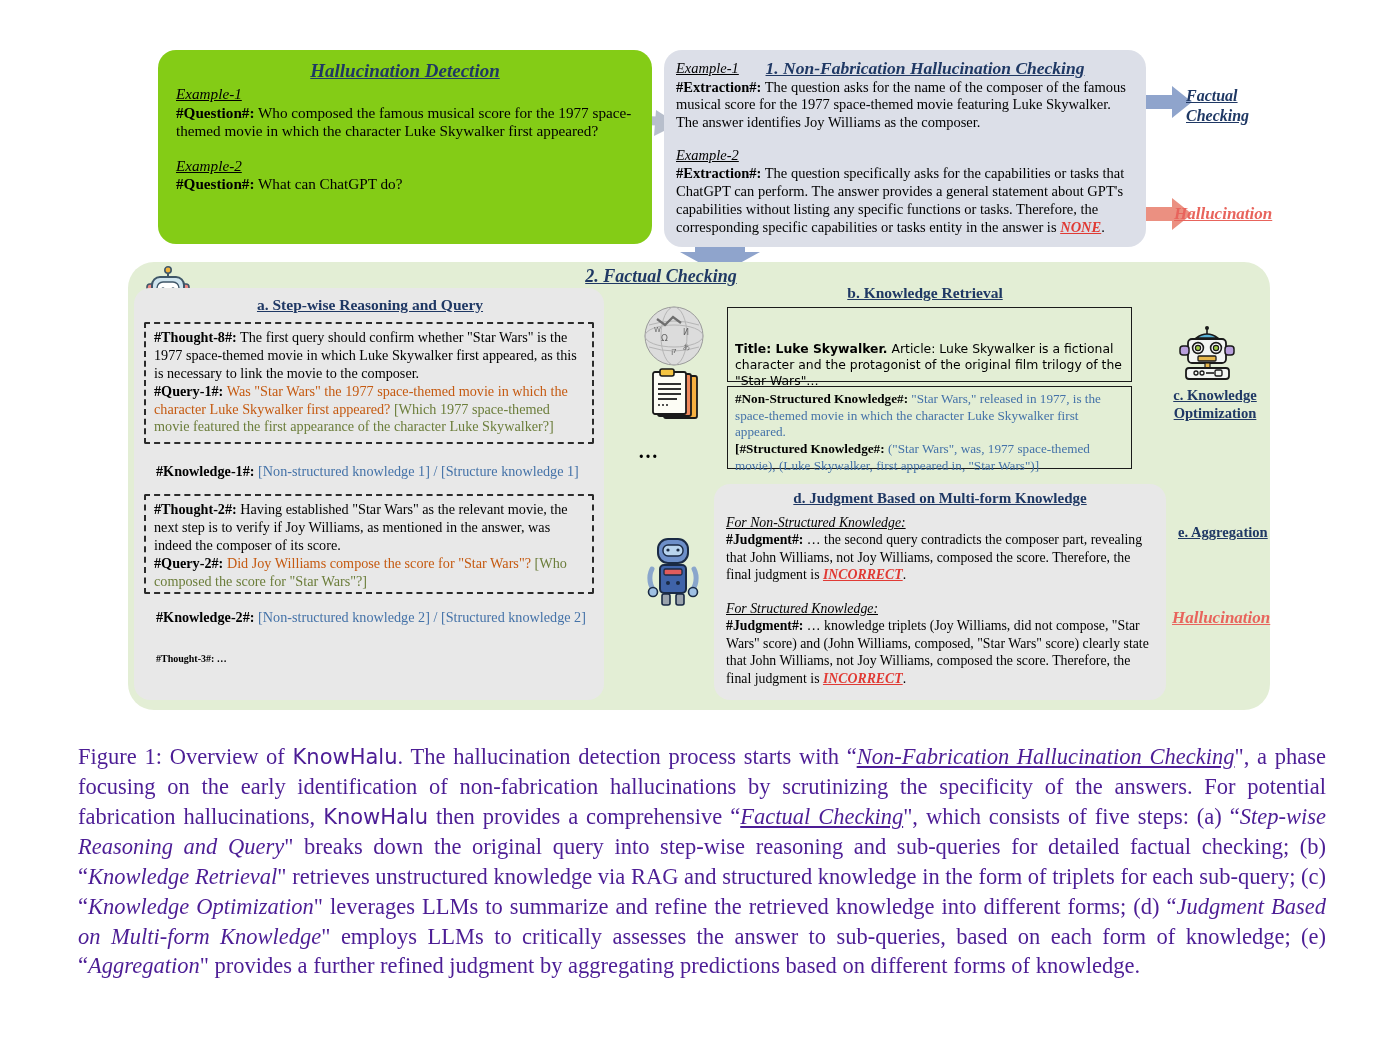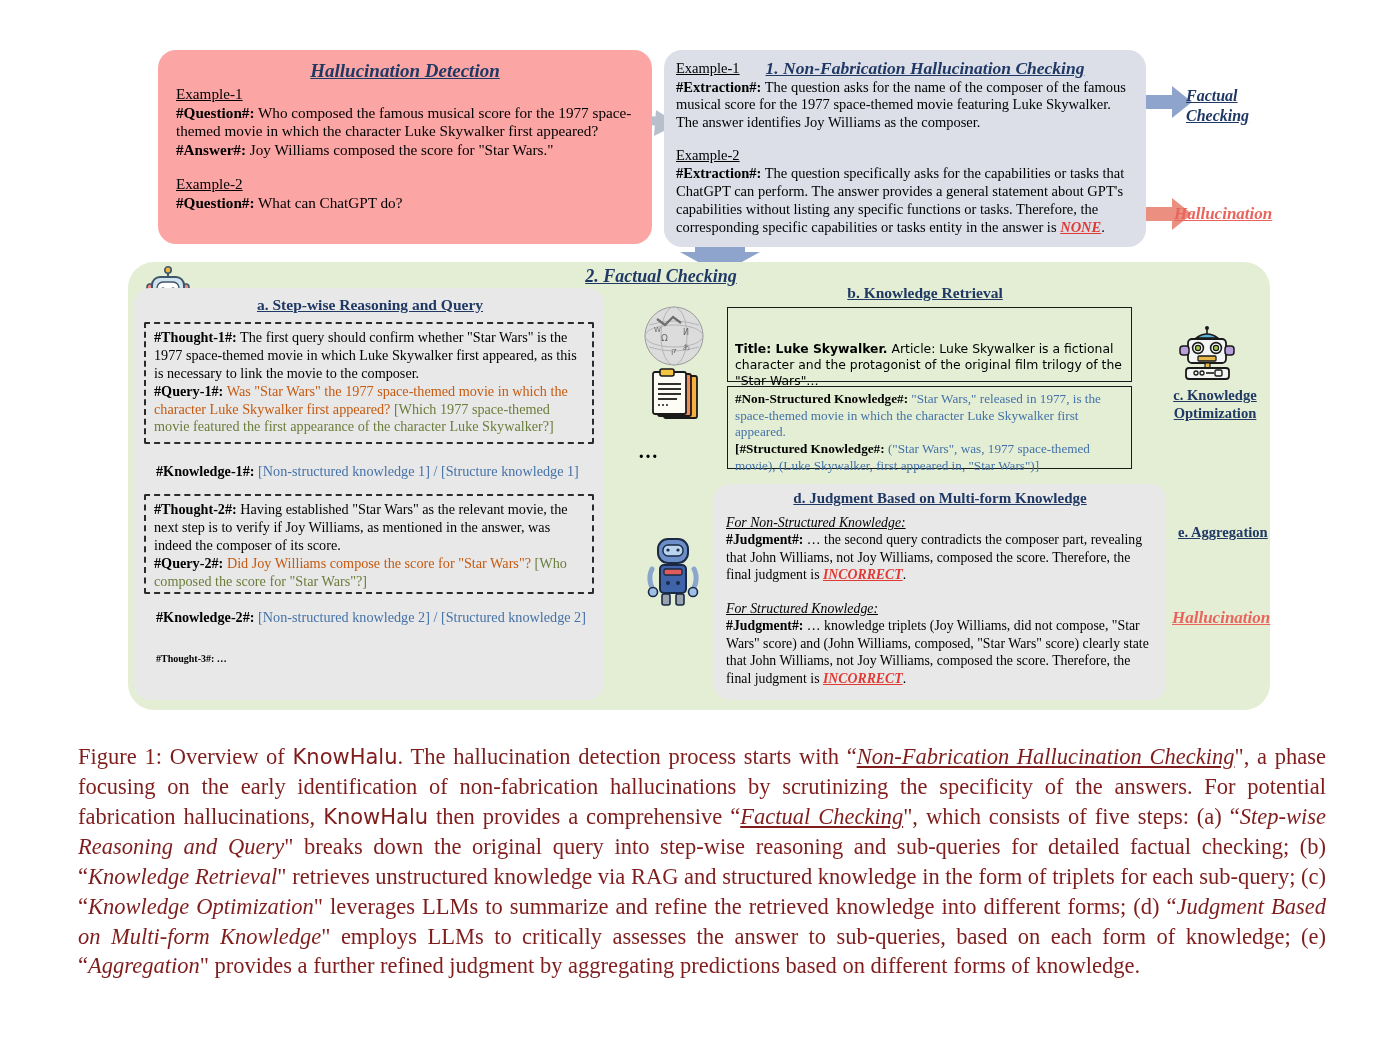--- a/index.html
+++ b/index.html
@@ -5,21 +5,21 @@
   html,body{margin:0;padding:0;}
   body{
     width:1394px;height:1038px;background:#ffffff;
     font-family:"Liberation Serif", serif;
     position:relative;overflow:hidden;
   }
   .fig{position:absolute;left:0;top:0;width:1394px;height:730px;}
 
   
   .panel-grey{
-    position:absolute;background:#fca5a5;border-radius:18px;
+    position:absolute;background:#84cc16;border-radius:18px;
   }
   .panel-blue{
     position:absolute;background:#dcdfe8;border-radius:18px;
   }
   .panel-green{
     position:absolute;background:#e3eed5;border-radius:26px;
   }
   .panel-inner-grey{
     position:absolute;background:#e8e8e8;border-radius:18px;
   }
@@ -38,21 +38,21 @@
 
   
   .txt{
     font-family:"Liberation Serif", serif;
     color:#000;line-height:1.22;
     text-align:left;
   }
   .b{font-weight:bold;}
   .it{font-style:italic;}
   .u{text-decoration:underline;}
-  .exlbl{text-decoration:underline;font-weight:normal;}
+  .exlbl{font-style:italic;text-decoration:underline;font-weight:normal;}
 
   
   .c-blue{color:#4472a8;}
   .c-orange{color:#c55a11;}
   .c-olive{color:#6b7d3a;}
   .c-red{color:#e03a34;}
   .c-hallu{color:#e8645c;}
 
   
   .dashbox{
@@ -63,21 +63,21 @@
   .solidbox{
     position:absolute;border:1.5px solid #1a1a1a;background:#e3eed5;
     box-sizing:border-box;
   }
   .sans{font-family:"DejaVu Sans", sans-serif;margin-top:28px;}
 
   
   .caption{
     position:absolute;left:78px;top:742px;width:1248px;
     font-family:"Liberation Serif", serif;
-    font-size:22.5px;line-height:1.33;text-align:justify;color:#7f1d1d;
+    font-size:22.5px;line-height:1.33;text-align:justify;color:#4c1d95;
   }
   .caption .knowhalu{font-family:"DejaVu Sans", sans-serif;font-size:21px;}
 
   
   svg.ov{position:absolute;left:0;top:0;width:1394px;height:730px;overflow:visible;pointer-events:none;}
 
   .dots{position:absolute;color:#000;font-weight:bold;letter-spacing:2px;}
 </style>
 </head>
 <body>
@@ -150,23 +150,20 @@
     </g>
   </svg>
 
   <div class="panel-grey" style="left:158px;top:50px;width:494px;height:194px;">
     <div class="hdr" style="font-size:19px;margin-top:10px;">Hallucination Detection</div>
 
     <div class="txt" style="position:absolute;left:18px;top:35px;width:458px;font-size:15.2px;">
       <div class="exlbl">Example-1</div>
       <div>
         <span class="b">#Question#:</span><span> Who composed the famous musical score for the 1977 space-themed movie in which the character Luke Skywalker first appeared?</span>
-      </div>
-      <div>
-        <span class="b">#Answer#:</span><span> Joy Williams composed the score for "Star Wars."</span>
       </div>
       <div style="height:16px;"></div>
       <div class="exlbl">Example-2</div>
       <div>
         <span class="b">#Question#:</span><span> What can ChatGPT do?</span>
       </div>
     </div>
   </div>
 
   <div class="panel-blue" style="left:664px;top:50px;width:482px;height:197px;">
@@ -213,21 +210,21 @@
       <rect x="40" y="42" width="6" height="12" rx="3" fill="#cfe4ee" stroke="#3f5668" stroke-width="1.6"></rect>
     </svg>
   </div>
 
   <div class="panel-inner-grey" style="left:134px;top:288px;width:470px;height:412px;border-radius:16px;"></div>
 
   <div class="hdr-sub" style="position:absolute;left:240px;top:296px;width:260px;font-size:15.5px;">a. Step-wise Reasoning and Query</div>
 
   <div class="dashbox" style="left:144px;top:322px;width:450px;height:122px;">
     <div class="txt" style="padding:5px 7px 0 8px;font-size:14.2px;line-height:1.26;">
-      <span class="b">#Thought-1#:</span><span> The first query should confirm whether "Star Wars" is the 1977 space-themed movie in which Luke Skywalker first appeared, as this is necessary to link the movie to the composer.</span><br>
+      <span class="b">#Thought-8#:</span><span> The first query should confirm whether "Star Wars" is the 1977 space-themed movie in which Luke Skywalker first appeared, as this is necessary to link the movie to the composer.</span><br>
       <span class="b">#Query-1#:</span><span class="c-orange"> Was "Star Wars" the 1977 space-themed movie in which the character Luke Skywalker first appeared?</span><span class="c-olive"> [Which 1977 space-themed movie featured the first appearance of the character Luke Skywalker?]</span>
     </div>
   </div>
 
   <div class="txt" style="position:absolute;left:156px;top:463px;width:430px;font-size:14.2px;">
     <span class="b">#Knowledge-1#:</span><span class="c-blue"> [Non-structured knowledge 1]</span><span class="c-blue"> / </span><span class="c-blue">[Structure knowledge 1]</span>
   </div>
 
   <div class="dashbox" style="left:144px;top:494px;width:450px;height:100px;">
     <div class="txt" style="padding:5px 7px 0 8px;font-size:14.2px;line-height:1.26;">

